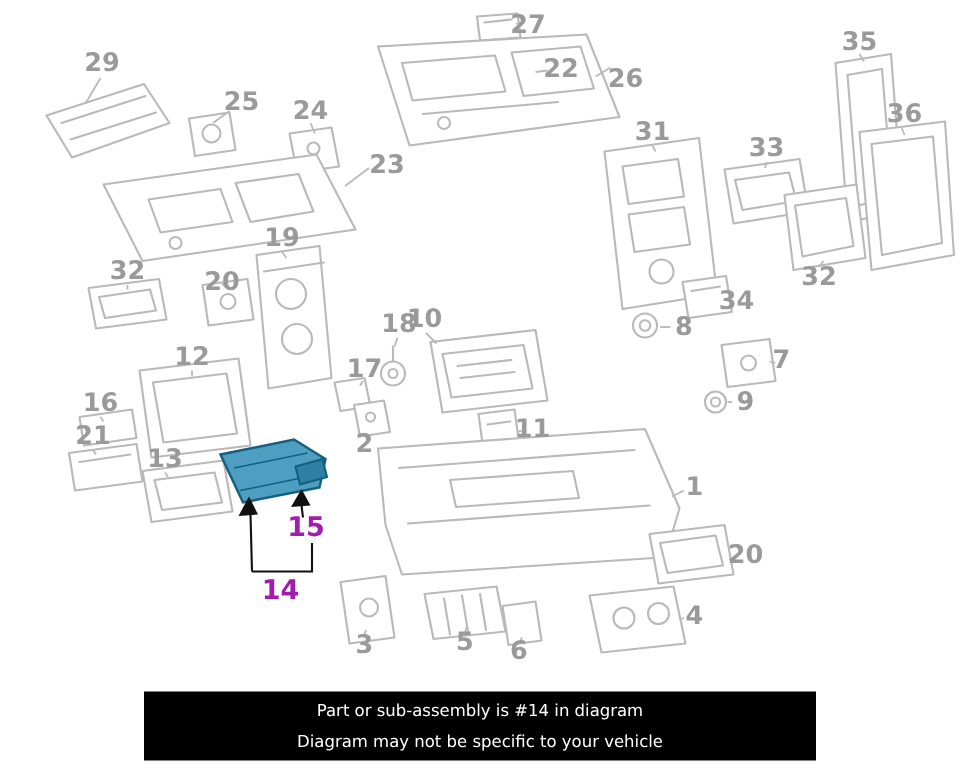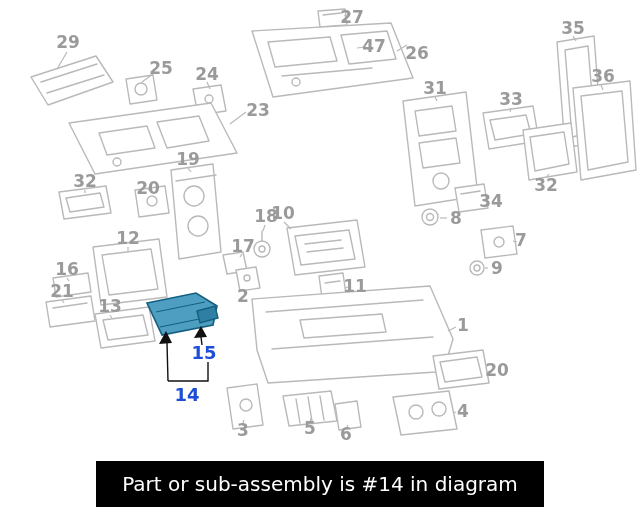--- a/index.html
+++ b/index.html
@@ -6,26 +6,26 @@
   html,body { background:#ffffff; }
   body { width:640px; height:512px; font-family:"DejaVu Sans", sans-serif; }
   .stage { position:relative; width:640px; height:512px; background:#ffffff; overflow:hidden; }
   svg.diagram { position:absolute; left:0; top:0; }
   .callout {
     position:absolute; transform:translate(-50%,-50%);
     font-family:"DejaVu Sans", sans-serif;
     font-size:17px; font-weight:bold; color:#9a9a9a;
     white-space:nowrap; user-select:none;
   }
-  .callout--black { color:#1d4ed8; font-size:18px; }
+  .callout--black { color:#a21caf; font-size:18px; }
   .banner {
     position:absolute; left:96px; top:461px; width:448px; height:46px;
     background:#000000; color:#ffffff;
     display:flex; flex-direction:column; justify-content:center; align-items:center;
-    font-size:20px; line-height:21px; text-align:center;
+    font-size:11px; line-height:21px; text-align:center;
   }
 </style>
 </head>
 <body>
 
 <div class="stage">
 
   <svg class="diagram" width="640" height="512" viewBox="0 0 640 512">
 
     <g fill="#ffffff" stroke-width="1.4" stroke-linejoin="round" stroke-linecap="round" stroke="#b9b9b9">
@@ -255,27 +255,28 @@
   <span class="callout" style="left:266px;top:216px">18</span>
   <span class="callout" style="left:188px;top:159px">19</span>
   <span class="callout" style="left:148px;top:188px">20</span>
   <span class="callout" style="left:62px;top:291px">21</span>
   <span class="callout" style="left:85px;top:181px">32</span>
   <span class="callout" style="left:258px;top:110px">23</span>
   <span class="callout" style="left:207px;top:74px">24</span>
   <span class="callout" style="left:161px;top:68px">25</span>
   <span class="callout" style="left:417px;top:53px">26</span>
   <span class="callout" style="left:352px;top:17px">27</span>
-  <span class="callout" style="left:374px;top:46px">47</span>
+  <span class="callout" style="left:374px;top:46px">22</span>
   <span class="callout" style="left:68px;top:42px">29</span>
   <span class="callout" style="left:497px;top:370px">20</span>
   <span class="callout" style="left:435px;top:88px">31</span>
   <span class="callout" style="left:546px;top:185px">32</span>
   <span class="callout" style="left:511px;top:99px">33</span>
   <span class="callout" style="left:491px;top:201px">34</span>
   <span class="callout" style="left:573px;top:28px">35</span>
   <span class="callout" style="left:603px;top:76px">36</span>
 
   <div class="banner">
     <div>Part or sub-assembly is #14 in diagram</div>
+    <div>Diagram may not be specific to your vehicle</div>
   </div>
 
 </div>
 
 </body></html>

